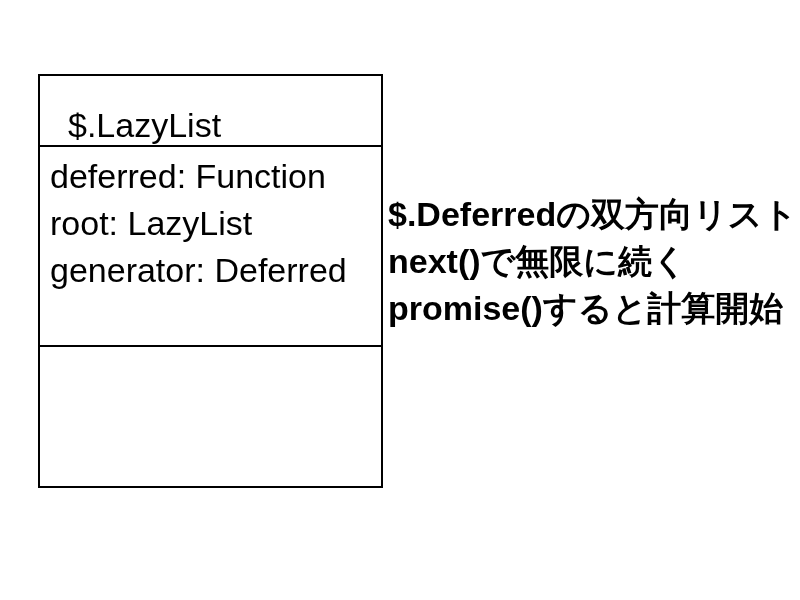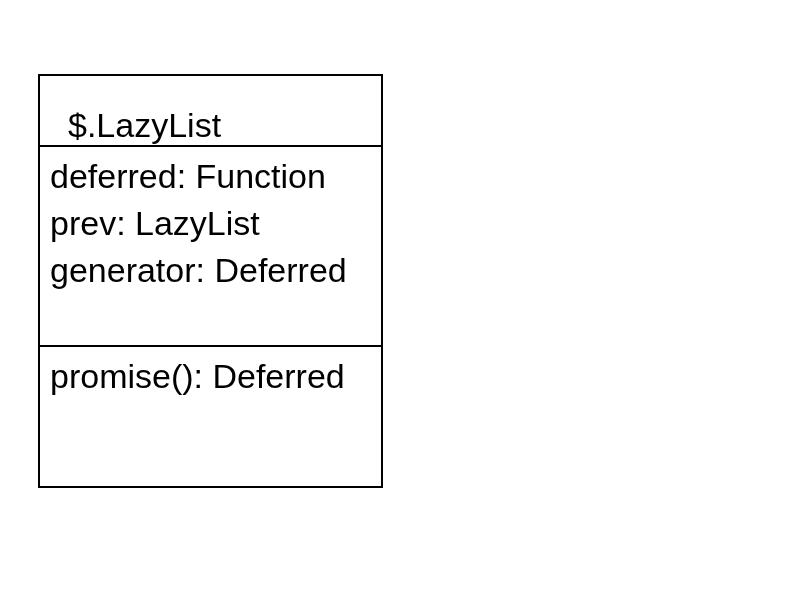--- a/index.html
+++ b/index.html
@@ -65,24 +65,28 @@
 <div class="canvas">
 
   <div class="class-box">
 
     <div class="box-title">
       <span>$.LazyList</span>
     </div>
 
     <div class="box-attrs">
       <div class="member-line">deferred: Function</div>
-      <div class="member-line">prev: LazyList</div>
+      <div class="member-line">root: LazyList</div>
       <div class="member-line">generator: Deferred</div>
     </div>
 
     <div class="box-methods">
-      <div class="member-line">promise(): Deferred</div>
     </div>
 
   </div>
 
+  <div class="annotation">
+    <div>$.Deferredの双方向リスト</div>
+    <div>next()で無限に続く</div>
+    <div>promise()すると計算開始</div>
+  </div>
 
 </div>
 
 </body></html>

